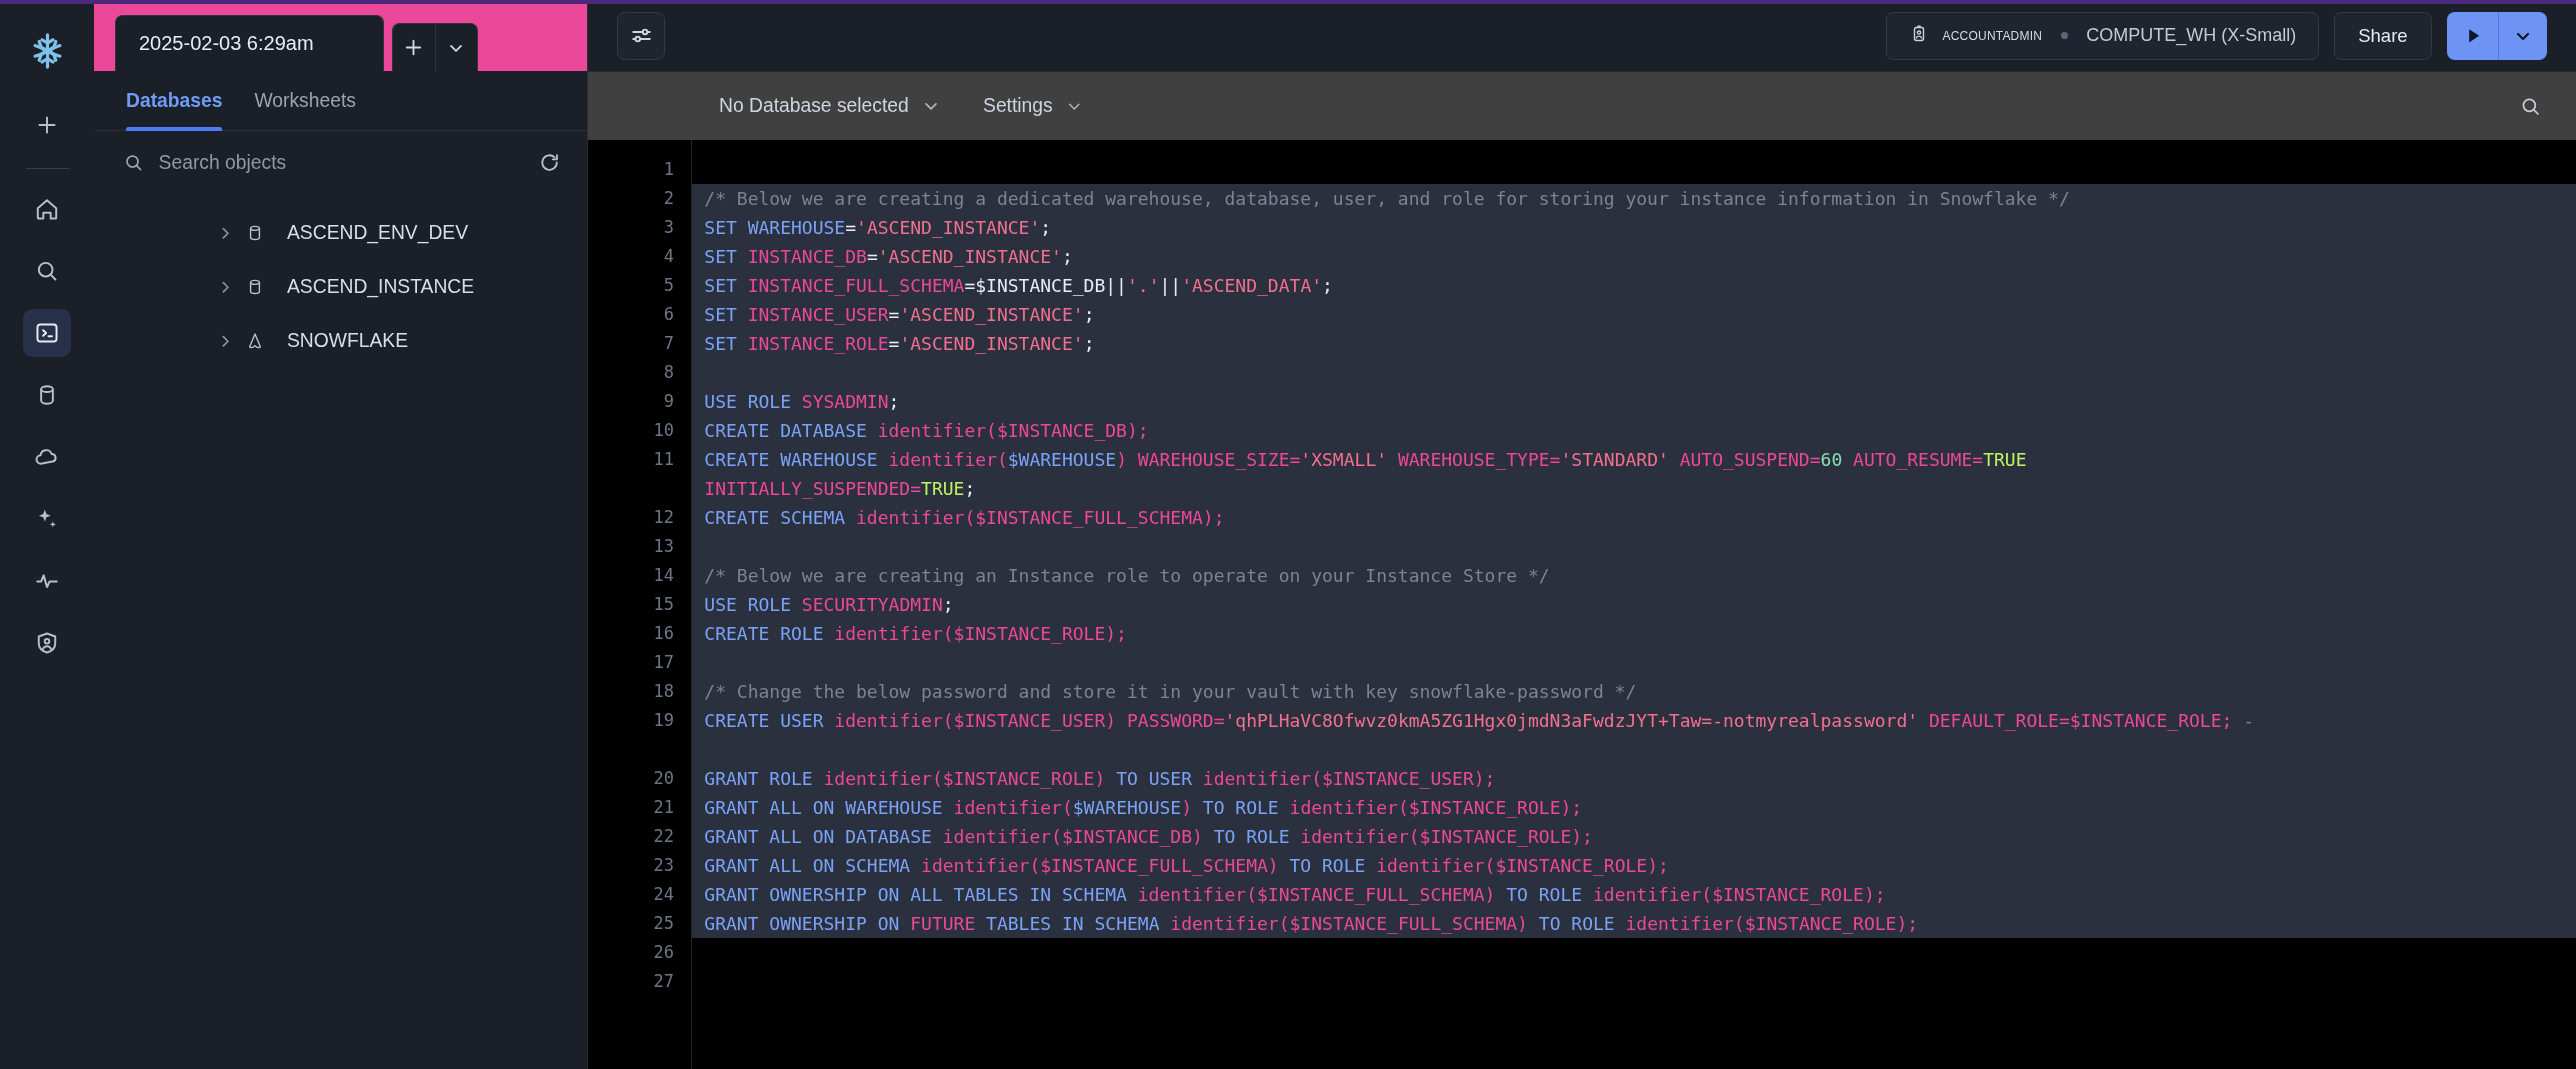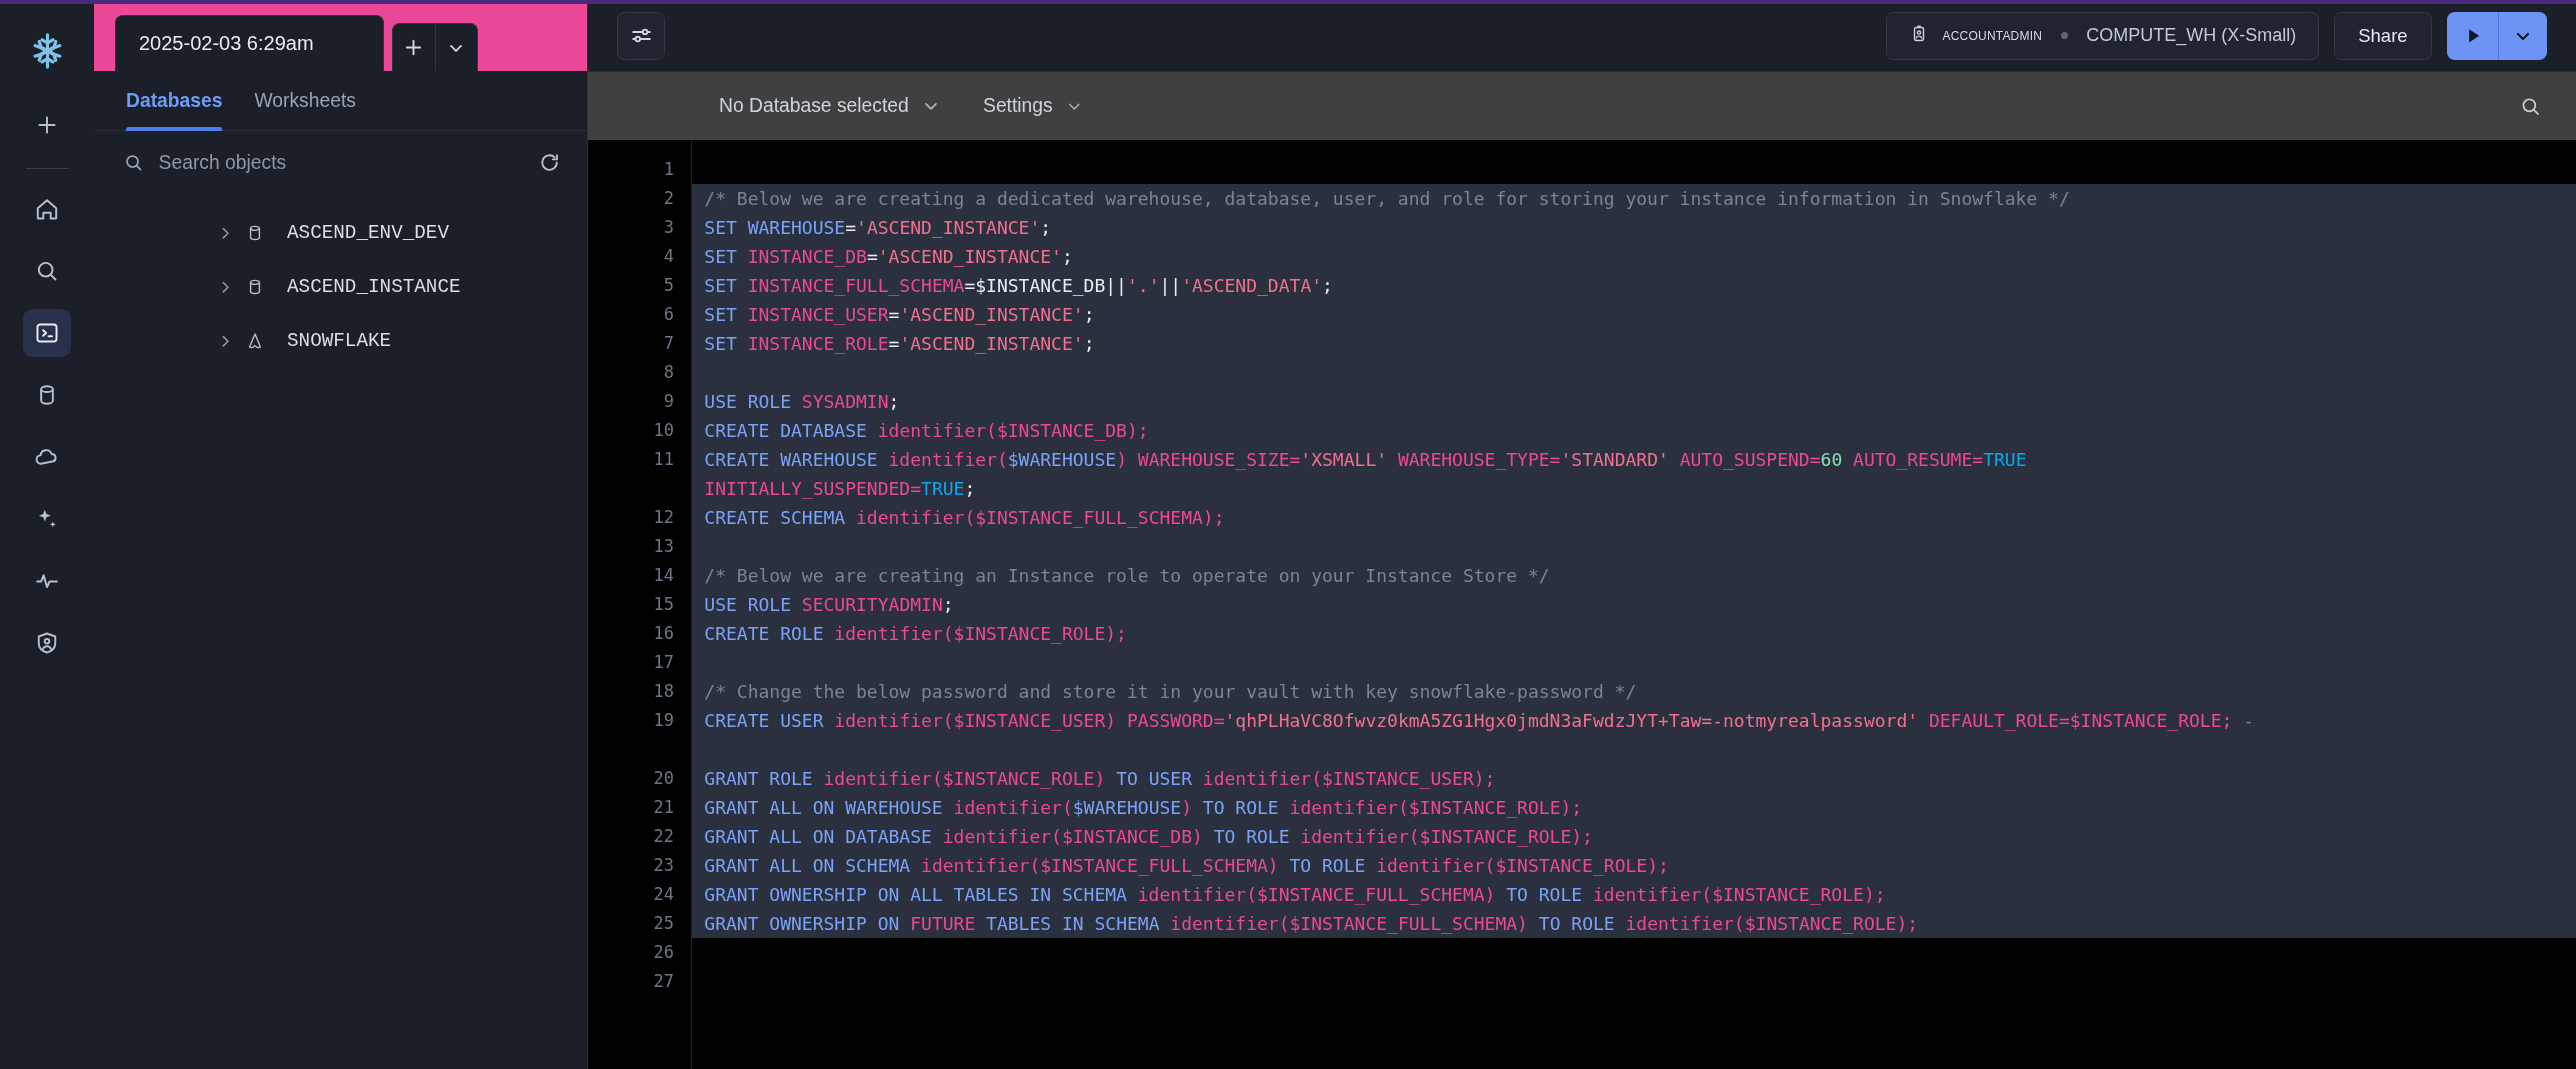--- a/index.html
+++ b/index.html
@@ -93,21 +93,21 @@
   .search-inp::placeholder { color: #8e98a8; }
   .refresh-btn { color: #b9c1ce; cursor: pointer; display: flex; }
 
   .tree { padding-top: 12.3px; }
   .tree-row {
     height: 54px; display: flex; align-items: center;
     padding-left: 122px; gap: 0; cursor: pointer; position: relative;
   }
   .tree-chev { position: absolute; left: 122px; color: #8b95a5; display:flex; }
   .tree-ico { position: absolute; left: 151px; color: #b9c1ce; display:flex; }
-  .tree-lbl { margin-left: 71px; font-size: 19.3px; color: #d9dee7; white-space: nowrap; font-family: Liberation Mono, monospace; }
+  .tree-lbl { margin-left: 71px; font-size: 19.3px; color: #d9dee7; white-space: nowrap; }
 
   
   .main { flex: 1 1 auto; height: 1070px; display: flex; flex-direction: column; background: #1b1f27; min-width: 0; }
   .main-top {
     height: 71px; background: #1b1f27; display: flex; align-items: center;
     padding: 0 29px; gap: 18.5px;
   }
   .icon-sq-btn {
     width: 48px; height: 48px; border-radius: 7.7px;
     border: 0.8px solid #333a47; background: #1f242e;
@@ -164,21 +164,21 @@
   }
   .code-line {
     height: 29px; line-height: 29px; font-size: 18px;
     white-space: pre; padding-left: 12.3px; color: #e6e9ef;
     letter-spacing: 0px;
   }
   .code-line.sel { background: #2b303e; }
   .tok-kw   { color: #7aa2f7; }
   .tok-str  { color: #f2708e; }
   .tok-num  { color: #84e0b5; }
-  .tok-bool { color: #0ea5e9; }
+  .tok-bool { color: #bef264; }
   .tok-cmt  { color: #7b8494; }
   .tok-id   { color: #ec4899; }
   .tok-varb { color: #7aa2f7; }
   .tok-pun  { color: #e9ecf2; }
 </style>
 </head>
 <body>
 
 <div class="app">
 

